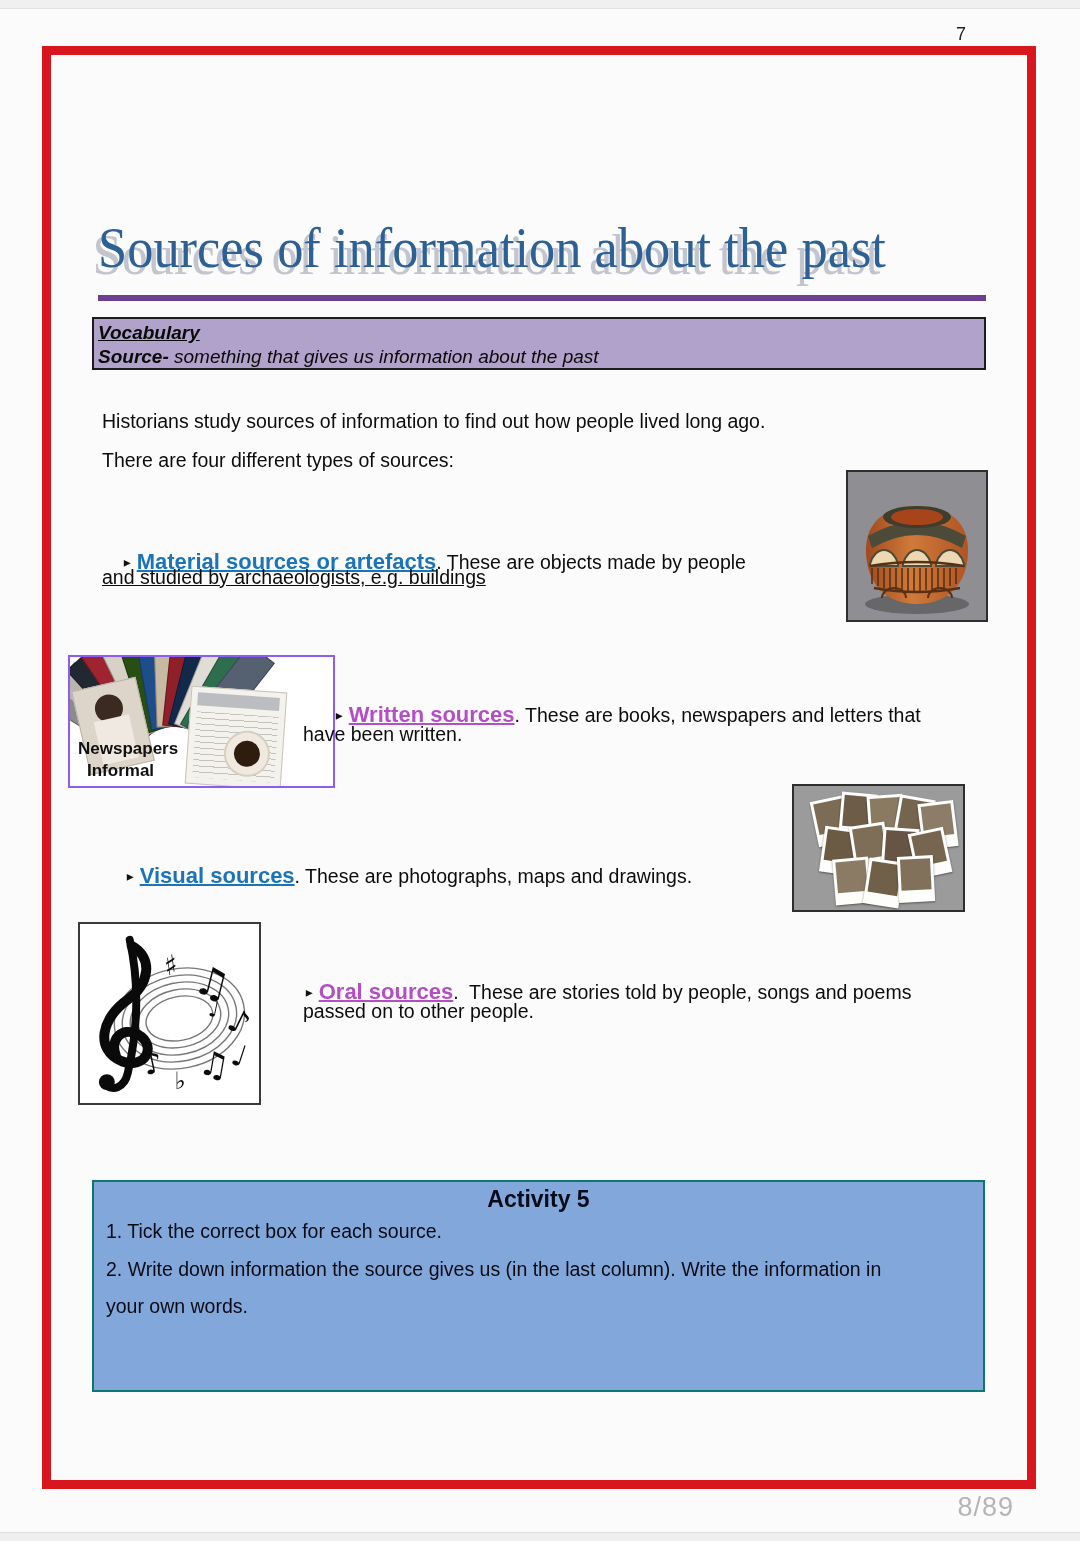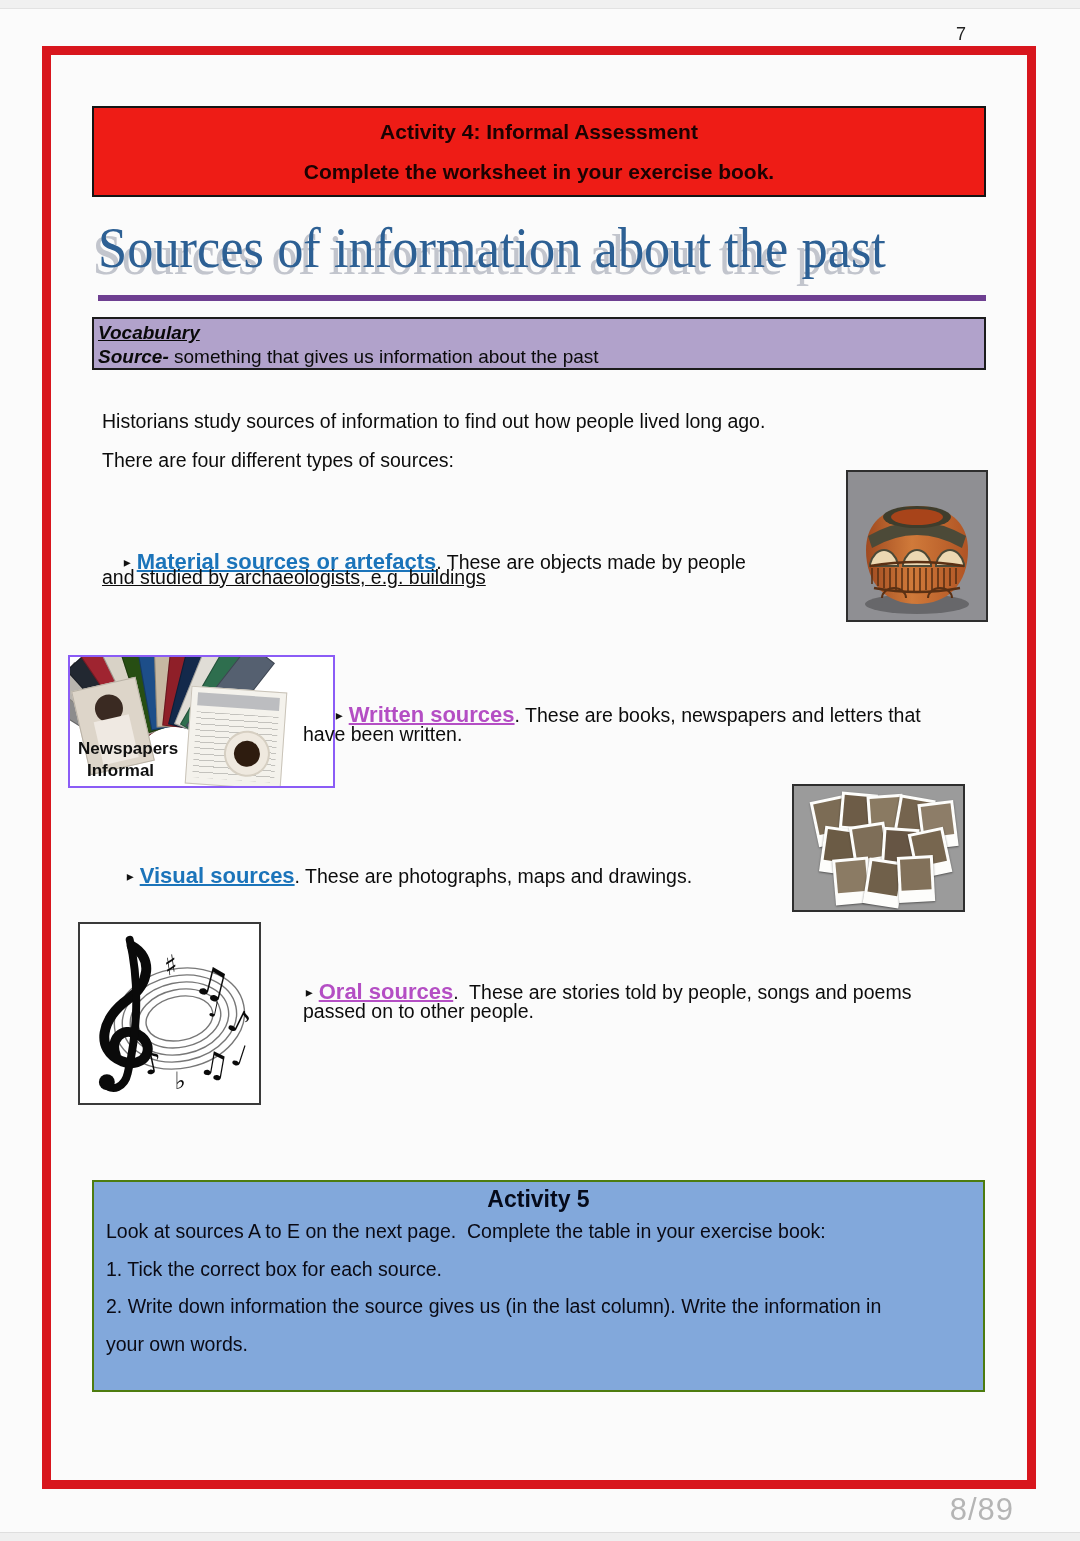--- a/index.html
+++ b/index.html
@@ -4,42 +4,42 @@
 <style>
   html,body{margin:0;padding:0;background:#fbfbfb;}
   .canvas{position:relative;width:1080px;height:1541px;background:#fbfbfb;
           font-family:"Liberation Sans",sans-serif;color:#111;overflow:hidden;}
   .abs{position:absolute;}
   .pre{white-space:pre-wrap;}
 
   
   .edge-top{left:0;top:0;width:1080px;height:8px;background:#f0f0f0;border-bottom:1px solid #e2e2e2;}
   .edge-bottom{left:0;top:1532px;width:1080px;height:9px;background:#efefef;border-top:1px solid #dedede;}
-  .pager{top:1492px;right:66px;font-size:31px;color:#b5b5b5;letter-spacing:1px;}
+  .pager{top:1492px;right:66px;font-size:27px;color:#b5b5b5;letter-spacing:1px;}
 
   
   .corner-num{left:956px;top:24px;font-size:18px;color:#222;}
   .page-border{left:42px;top:46px;width:994px;height:1443px;box-sizing:border-box;
                border:9px solid #d8161d;background:transparent;}
 
   .banner{left:92px;top:106px;width:894px;height:91px;box-sizing:border-box;background:#ee1c16;
           border:2px solid #141414;display:flex;flex-direction:column;align-items:center;
           justify-content:center;gap:16px;}
   .banner div{font-size:21px;font-weight:bold;color:#1c0202;}
 
   .doc-title{left:98px;top:215px;width:888px;font-family:"Liberation Serif","DejaVu Serif",serif;
              font-size:57px;color:#2d6094;white-space:nowrap;
              text-shadow:-6px 7px 0 #c2c5cd;transform:scaleX(.92);transform-origin:0 0;}
   .title-rule{left:98px;top:295px;width:888px;height:6px;background:#6e3f91;}
 
   .vocab{left:92px;top:317px;width:894px;height:53px;box-sizing:border-box;background:#b1a2cb;
          border:2px solid #1c1c1c;padding:2px 4px;font-size:19px;line-height:24px;color:#0a0a0a;}
   .vocab .vhead{font-weight:bold;font-style:italic;text-decoration:underline;}
   .vocab .vterm{font-weight:bold;font-style:italic;}
-  .vocab .vdef{}
+  .vocab .vdef{font-style:italic;}
 
   .intro{left:102px;top:402px;width:840px;font-size:19.5px;line-height:39px;color:#0c0c0c;}
 
   .srcline{font-size:19.5px;color:#0c0c0c;white-space:pre;}
   .bullet{font-size:14px;color:#111;margin-right:6px;position:relative;top:-2px;}
   .shead{font-size:22px;font-weight:bold;text-decoration:underline;text-decoration-thickness:2px;}
   .h-blue{color:#1b74ba;}
   .h-purple{color:#b44ec4;}
 
   
@@ -72,39 +72,35 @@
   .photos i{position:absolute;left:var(--x);top:var(--y);width:36px;height:46px;background:#fdfdfb;
             transform:rotate(var(--r));box-shadow:0 1px 2px rgba(0,0,0,.45);}
   .photos i::before{content:"";position:absolute;left:3px;top:3px;right:3px;bottom:12px;
             background:var(--c);}
 
   
   .music-box{left:78px;top:922px;width:183px;height:183px;background:#ffffff;border:2px solid #3a3a3a;}
 
   
   .act5{left:92px;top:1180px;width:893px;height:212px;box-sizing:border-box;background:#82a8db;
-        border:2px solid #4d7c0f;padding:4px 12px 0 12px;}
+        border:2px solid #0f766e;padding:4px 12px 0 12px;}
   .act5 .atitle{text-align:center;font-size:23px;font-weight:bold;color:#050a1a;}
   .act5 .aline{font-size:19.5px;line-height:37.5px;color:#0a0a14;}
 </style>
 </head>
 <body>
 
 <div class="canvas">
 
   <div class="abs edge-top"></div>
 
   <div class="abs corner-num">7</div>
 
   <div class="abs page-border"></div>
 
-  <div class="abs banner">
-    <div>Activity 4: Informal Assessment</div>
-    <div>Complete the worksheet in your exercise book.</div>
-  </div>
 
   <div class="abs doc-title">Sources of information about the past</div>
   <div class="abs title-rule"></div>
 
   <div class="abs vocab">
     <div><span class="vhead">Vocabulary</span></div>
     <div><span class="vterm">Source-</span><span class="vdef pre"> something that gives us information about the past</span></div>
   </div>
 
   <div class="abs intro">
@@ -237,21 +233,20 @@
     </svg>
   </div>
 
   <div class="abs srcline" style="left:284px;top:956px;">
     <span class="bullet">▸</span><span class="shead h-purple">Oral sources</span><span class="pre">.  These are stories told by people, songs and poems</span>
   </div>
   <div class="abs srcline" style="left:303px;top:1000px;">passed on to other people.</div>
 
   <div class="abs act5">
     <div class="atitle">Activity 5</div>
-    <div class="aline pre">Look at sources A to E on the next page.  Complete the table in your exercise book:</div>
     <div class="aline">1. Tick the correct box for each source.</div>
     <div class="aline">2. Write down information the source gives us (in the last column). Write the information in</div>
     <div class="aline">your own words.</div>
   </div>
 
   <div class="abs pager">8/89</div>
 
   <div class="abs edge-bottom"></div>
 
 </div>

